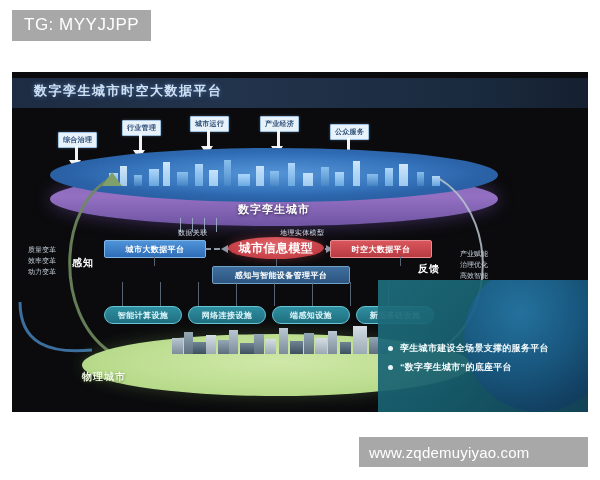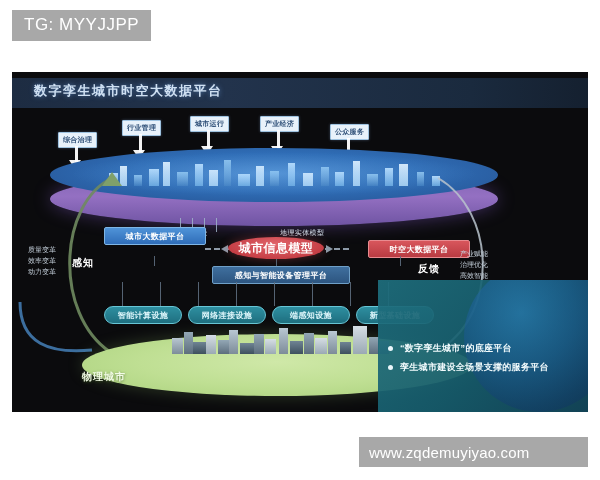--- a/index.html
+++ b/index.html
@@ -256,43 +256,44 @@
         <div class="tb d" style="left:63%;width:8px;height:19px;"></div>
         <div class="tb" style="left:67%;width:9px;height:14px;"></div>
         <div class="tb l" style="left:72%;width:7px;height:25px;"></div>
         <div class="tb d" style="left:76%;width:11px;height:12px;"></div>
         <div class="tb" style="left:81%;width:8px;height:18px;"></div>
         <div class="tb l" style="left:85%;width:9px;height:22px;"></div>
         <div class="tb d" style="left:90%;width:7px;height:14px;"></div>
         <div class="tb" style="left:94%;width:8px;height:10px;"></div>
       </div>
     </div>
+    <div class="disc-label">数字孪生城市</div>
   </div>
 
   <div class="mid-stem" style="left:168px;top:146px;height:14px;"></div>
   <div class="mid-stem" style="left:180px;top:146px;height:14px;"></div>
   <div class="mid-stem" style="left:192px;top:146px;height:14px;"></div>
   <div class="mid-stem" style="left:204px;top:146px;height:14px;"></div>
 
   <div class="mid-note" style="left:166px;top:156px;">数据关联</div>
   <div class="mid-note" style="left:268px;top:156px;">地理实体模型</div>
 
-  <div class="pbox blue" style="left:92px;top:155px;width:100px;height:16px;">城市大数据平台</div>
+  <div class="pbox blue" style="left:92px;top:168px;width:100px;height:16px;">城市大数据平台</div>
 
   <div class="dashdot" style="left:193px;top:176px;width:24px;">
     <div class="ah" style="left:16px;border-right:7px solid #8d9aa8;"></div>
   </div>
 
   <div class="cim-ellipse" style="left:216px;top:165px;width:96px;height:22px;">城市信息模型</div>
 
   <div class="dashdot" style="left:313px;top:176px;width:24px;">
     <div class="ah" style="left:1px;border-left:7px solid #8d9aa8;"></div>
   </div>
 
-  <div class="pbox red" style="left:356px;top:168px;width:100px;height:16px;">时空大数据平台</div>
+  <div class="pbox red" style="left:318px;top:168px;width:100px;height:16px;">时空大数据平台</div>
 
   <div class="vline" style="left:142px;top:184px;height:10px;"></div>
   <div class="vline" style="left:264px;top:187px;height:7px;"></div>
   <div class="vline" style="left:388px;top:184px;height:10px;"></div>
 
   <div class="pbox slate" style="left:200px;top:194px;width:136px;height:16px;">感知与智能设备管理平台</div>
 
   <div class="vline" style="left:110px;top:210px;height:24px;"></div>
   <div class="vline" style="left:148px;top:210px;height:24px;"></div>
   <div class="vline" style="left:186px;top:210px;height:24px;"></div>
@@ -356,25 +357,25 @@
       <div class="pb a" style="left:94%;width:9px;height:13px;"></div>
     </div>
     <div class="ground-label">物理城市</div>
   </div>
 
   <div class="overlay">
     <div class="globe"></div>
     <div class="bullets">
       <div class="bullet-row">
         <div class="bullet-dot"></div>
-        <div class="bullet-text">“数字孪生城市”的底座平台</div>
+        <div class="bullet-text">孪生城市建设全场景支撑的服务平台</div>
       </div>
       <div class="bullet-row">
         <div class="bullet-dot"></div>
-        <div class="bullet-text">孪生城市建设全场景支撑的服务平台</div>
+        <div class="bullet-text">“数字孪生城市”的底座平台</div>
       </div>
     </div>
   </div>
 
 </div>
 
 <div class="watermark">
   <span>www.zqdemuyiyao.com</span>
 </div>
 

